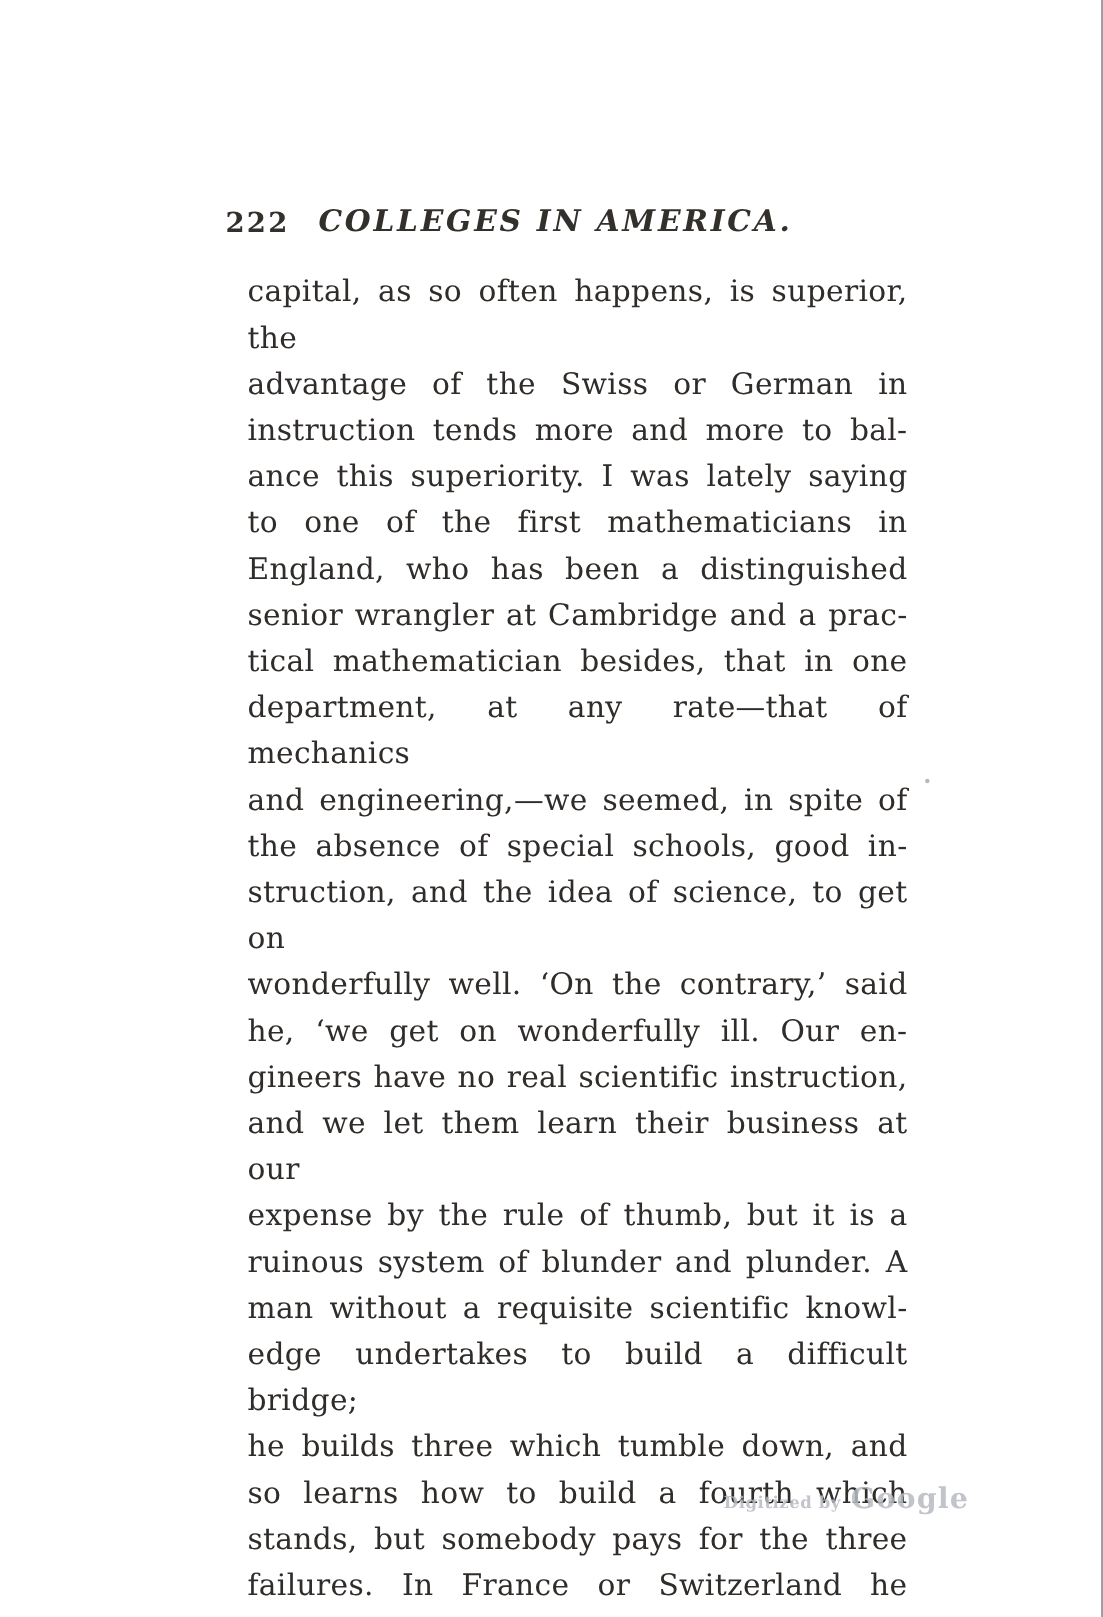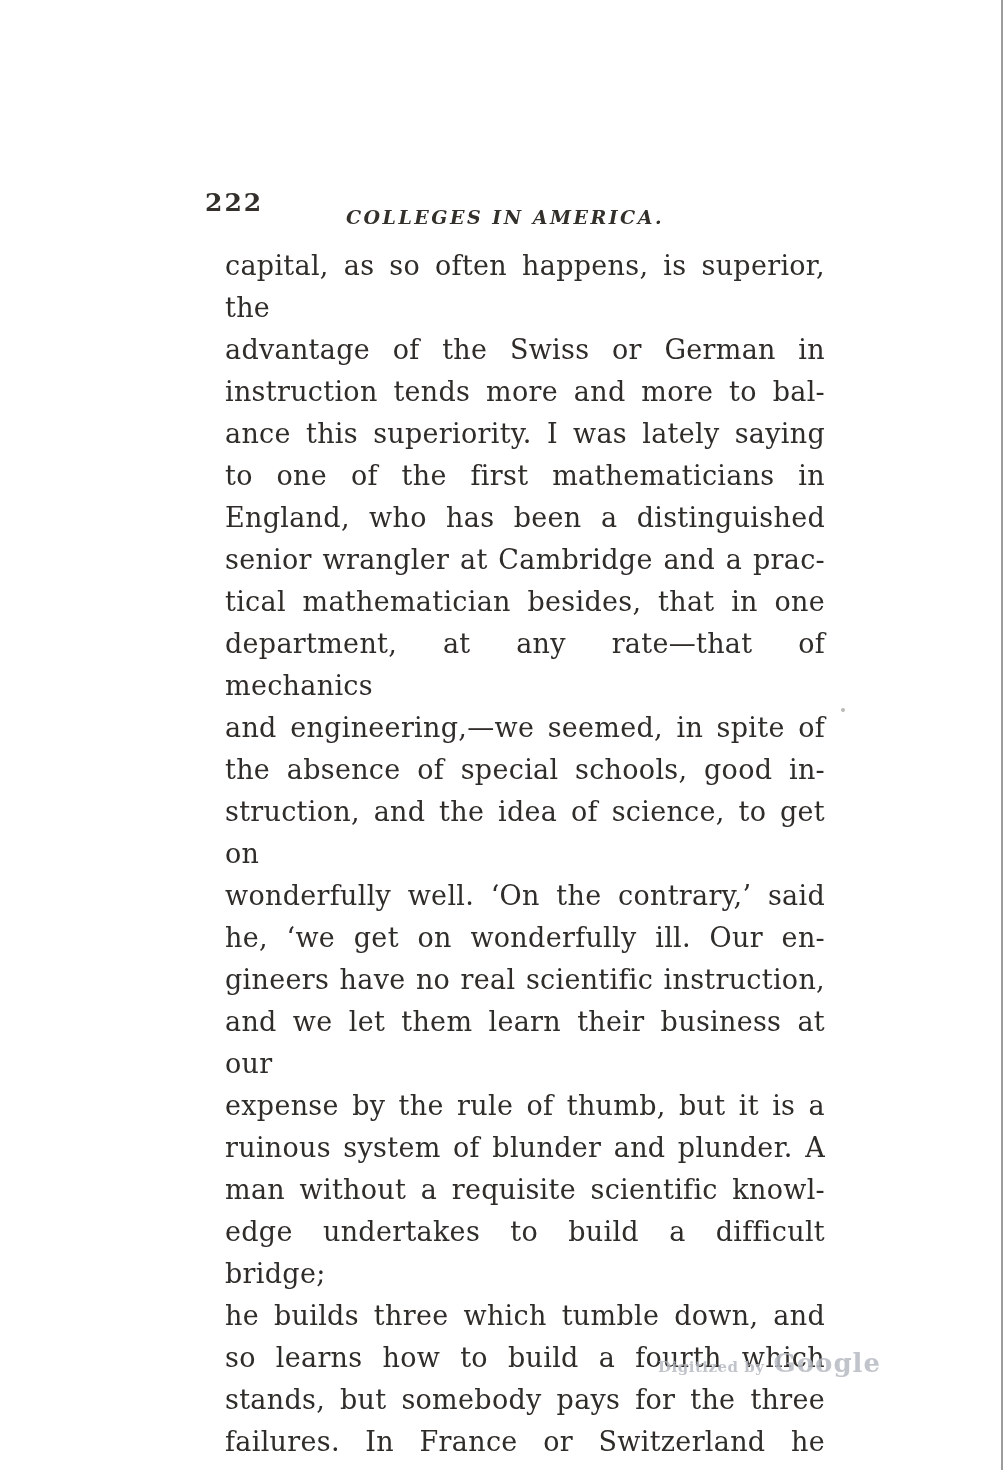--- a/index.html
+++ b/index.html
@@ -52,24 +52,23 @@
     top: 2px;
     font-size: 25px;
     letter-spacing: 2px;
     font-weight: 600;
   }
   .running-title {
     display: block;
     text-align: center;
     font-style: italic;
     font-weight: 600;
-    font-size: 19px;
+    font-size: 27px;
     letter-spacing: 2.5px;
     white-space: nowrap;
-    margin-top: 20px;
   }
   .body-text {
     position: absolute;
     top: 245px;
     left: 205px;
     width: 600px;
     font-size: 27px;
     line-height: 42px;
     color: #2f2c29;
     letter-spacing: 0.3px;

